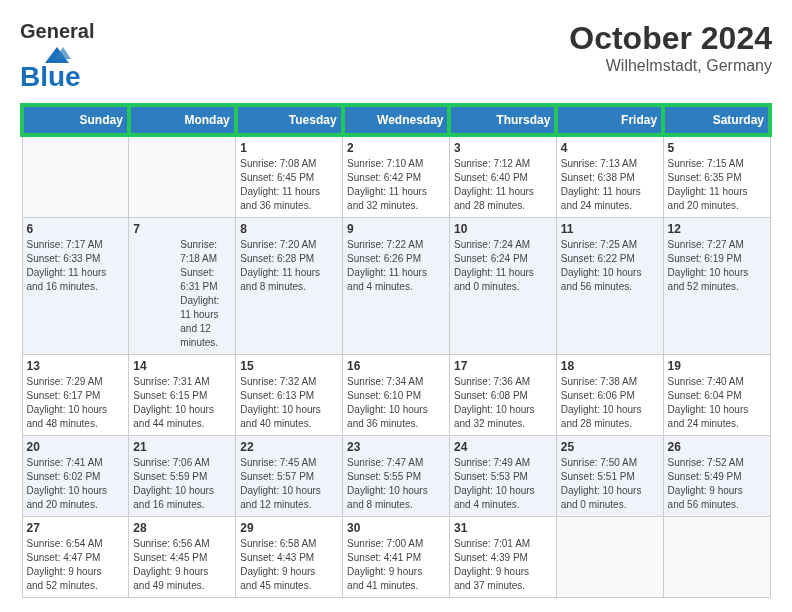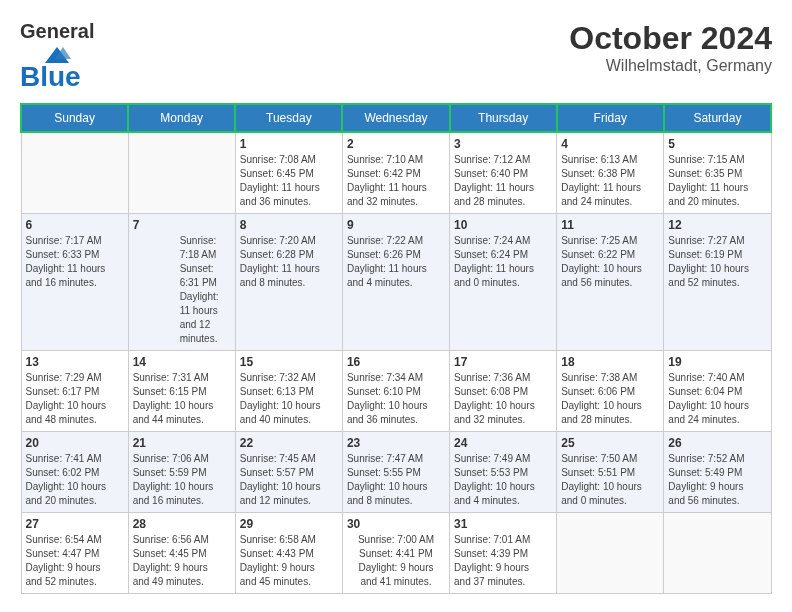--- a/index.html
+++ b/index.html
@@ -41,24 +41,24 @@
     }
     .calendar-table {
       width: 100%;
       border-collapse: collapse;
       font-size: 11px;
     }
     .calendar-table thead tr th {
       background-color: #2e7dbf;
       color: #fff;
       padding: 6px 4px;
-      text-align: center;
+      text-align: right;
       font-size: 12px;
-      font-weight: normal;
-      border: 2px solid #22c55e;
+      font-weight: bold;
+      border: 4px solid #22c55e;
     }
     .calendar-table tbody tr td {
       border: 1px solid #ccc;
       vertical-align: top;
       padding: 4px;
       width: 107px;
       min-height: 80px;
       height: 80px;
     }
     .cell-day {
@@ -137,21 +137,21 @@
         </td>
         <td>
           <span class="cell-day">3</span>
           <div class="cell-info" style="white-space: pre-line;">Sunrise: 7:12 AM
 Sunset: 6:40 PM
 Daylight: 11 hours
 and 28 minutes.</div>
         </td>
         <td>
           <span class="cell-day">4</span>
-          <div class="cell-info" style="white-space: pre-line;">Sunrise: 6:13 AM
+          <div class="cell-info" style="white-space: pre-line;">Sunrise: 7:13 AM
 Sunset: 6:38 PM
 Daylight: 11 hours
 and 24 minutes.</div>
         </td>
         <td>
           <span class="cell-day">5</span>
           <div class="cell-info" style="white-space: pre-line;">Sunrise: 7:15 AM
 Sunset: 6:35 PM
 Daylight: 11 hours
 and 20 minutes.</div>
@@ -327,21 +327,21 @@
         </td>
         <td>
           <span class="cell-day">29</span>
           <div class="cell-info" style="white-space: pre-line;">Sunrise: 6:58 AM
 Sunset: 4:43 PM
 Daylight: 9 hours
 and 45 minutes.</div>
         </td>
         <td>
           <span class="cell-day">30</span>
-          <div class="cell-info" style="white-space: pre-line; text-align: center;">Sunrise: 7:00 AM
+          <div class="cell-info" style="white-space: pre-line;">Sunrise: 7:00 AM
 Sunset: 4:41 PM
 Daylight: 9 hours
 and 41 minutes.</div>
         </td>
         <td>
           <span class="cell-day">31</span>
           <div class="cell-info" style="white-space: pre-line;">Sunrise: 7:01 AM
 Sunset: 4:39 PM
 Daylight: 9 hours
 and 37 minutes.</div>

